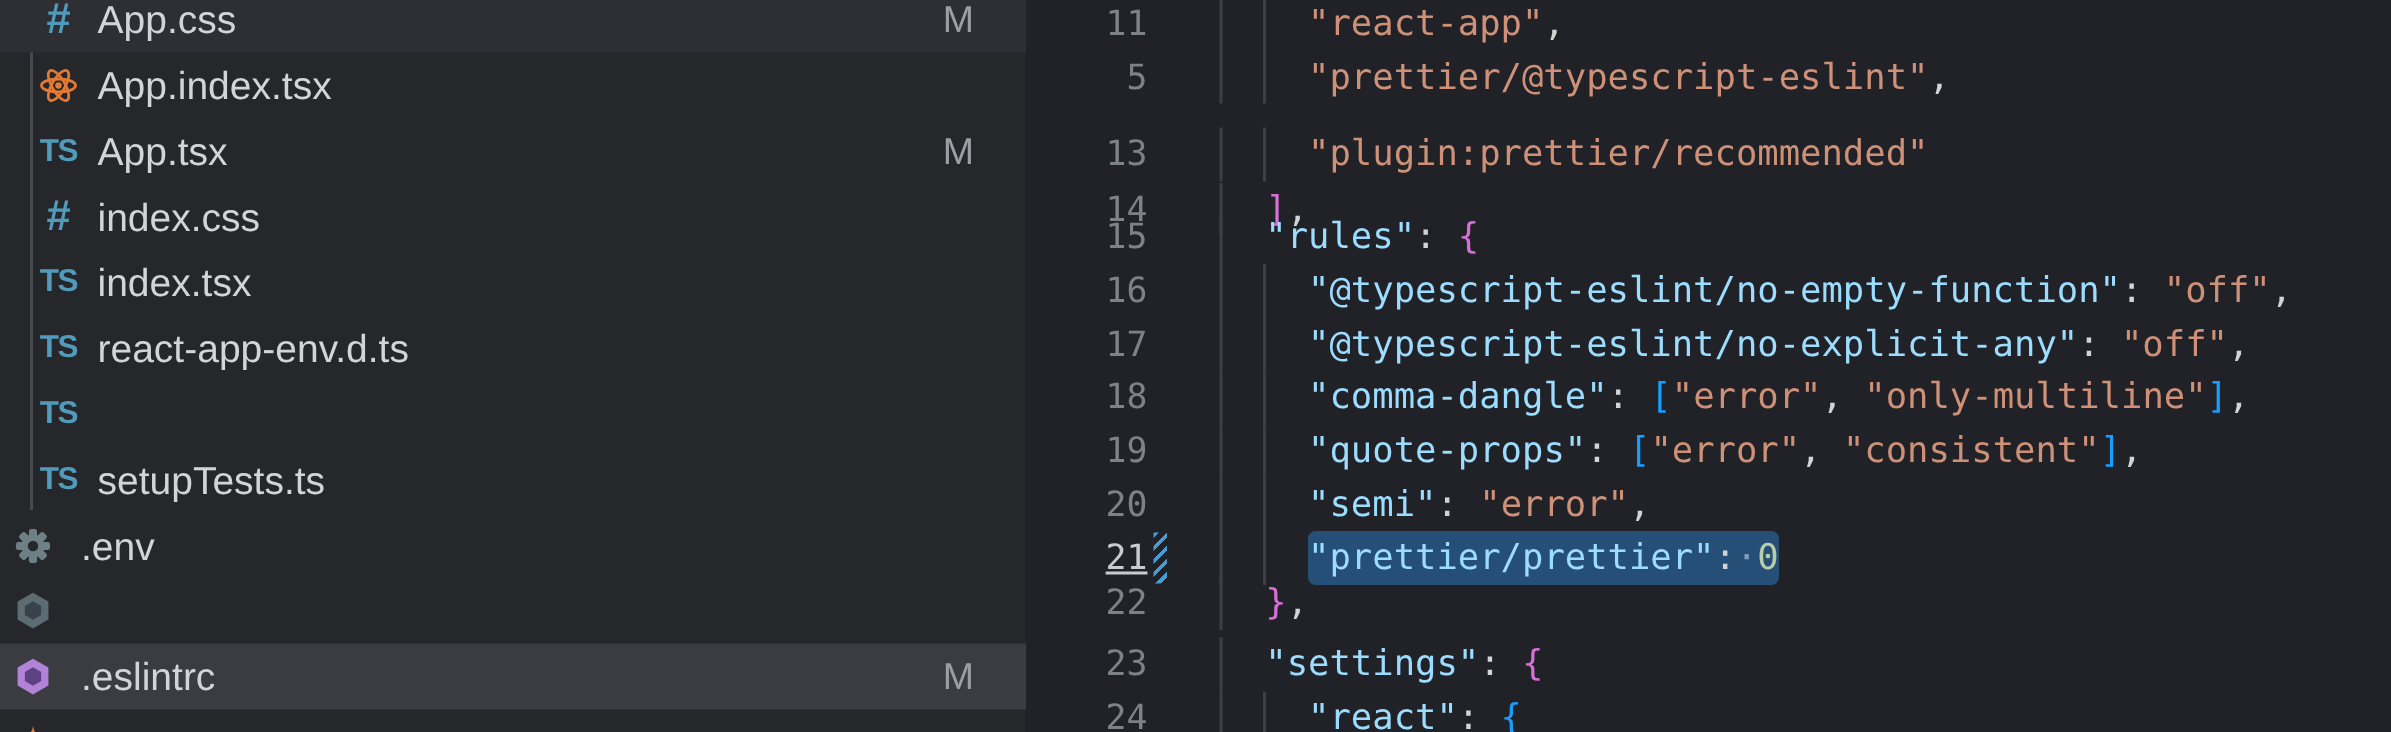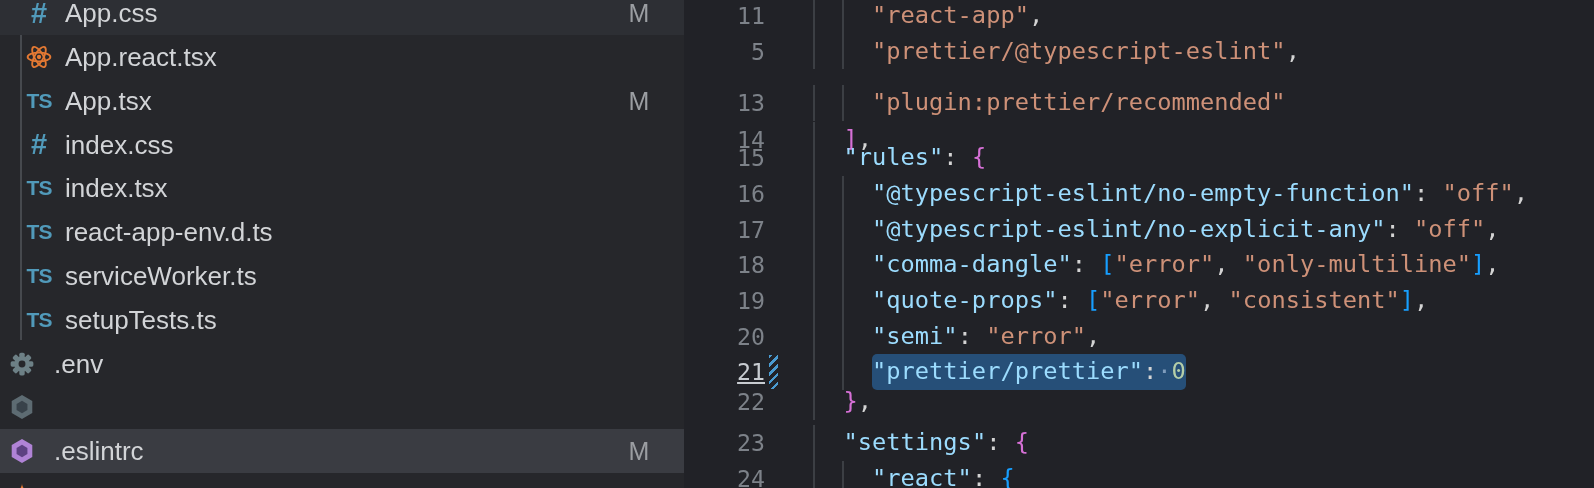--- a/index.html
+++ b/index.html
@@ -60,21 +60,21 @@
       </div>
       <div class="file-row" style="top: 34.9px;">
         <span class="file-icon lvl1">
           <svg width="26" height="26" viewBox="0 0 24 24">
             <ellipse cx="12" cy="12" rx="10.5" ry="4" fill="none" stroke="#e37933" stroke-width="1.7" transform="rotate(0 12 12)"></ellipse>
             <ellipse cx="12" cy="12" rx="10.5" ry="4" fill="none" stroke="#e37933" stroke-width="1.7" transform="rotate(60 12 12)"></ellipse>
             <ellipse cx="12" cy="12" rx="10.5" ry="4" fill="none" stroke="#e37933" stroke-width="1.7" transform="rotate(120 12 12)"></ellipse>
             <circle cx="12" cy="12" r="2" fill="#e37933"></circle>
           </svg>
         </span>
-        <span class="file-label lvl1">App.react.tsx</span>
+        <span class="file-label lvl1">App.index.tsx</span>
       </div>
       <div class="file-row" style="top: 78.7px;">
         <span class="file-icon lvl1">
           <span class="glyph-ts">TS</span>
         </span>
         <span class="file-label lvl1">App.tsx</span>
         <span class="git-badge">M</span>
       </div>
       <div class="file-row" style="top: 122.5px;">
         <span class="file-icon lvl1">
@@ -91,21 +91,20 @@
       <div class="file-row" style="top: 210.1px;">
         <span class="file-icon lvl1">
           <span class="glyph-ts">TS</span>
         </span>
         <span class="file-label lvl1">react-app-env.d.ts</span>
       </div>
       <div class="file-row" style="top: 253.9px;">
         <span class="file-icon lvl1">
           <span class="glyph-ts">TS</span>
         </span>
-        <span class="file-label lvl1">serviceWorker.ts</span>
       </div>
       <div class="file-row" style="top: 297.7px;">
         <span class="file-icon lvl1">
           <span class="glyph-ts">TS</span>
         </span>
         <span class="file-label lvl1">setupTests.ts</span>
       </div>
       <div class="file-row" style="top: 341.5px;">
         <span class="file-icon lvl0">
           <svg width="26" height="26" viewBox="0 0 24 24">

